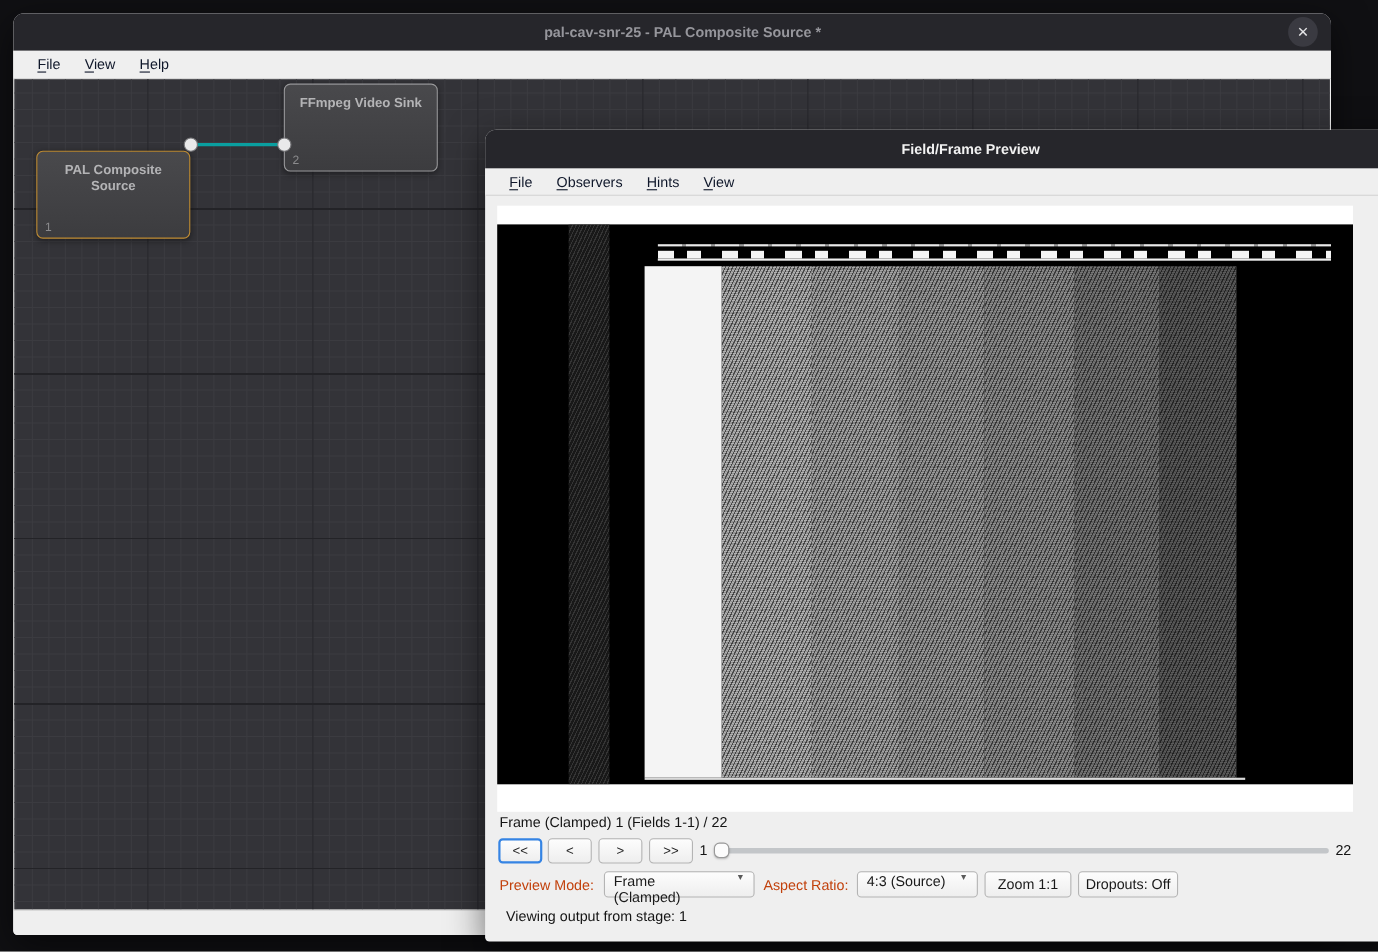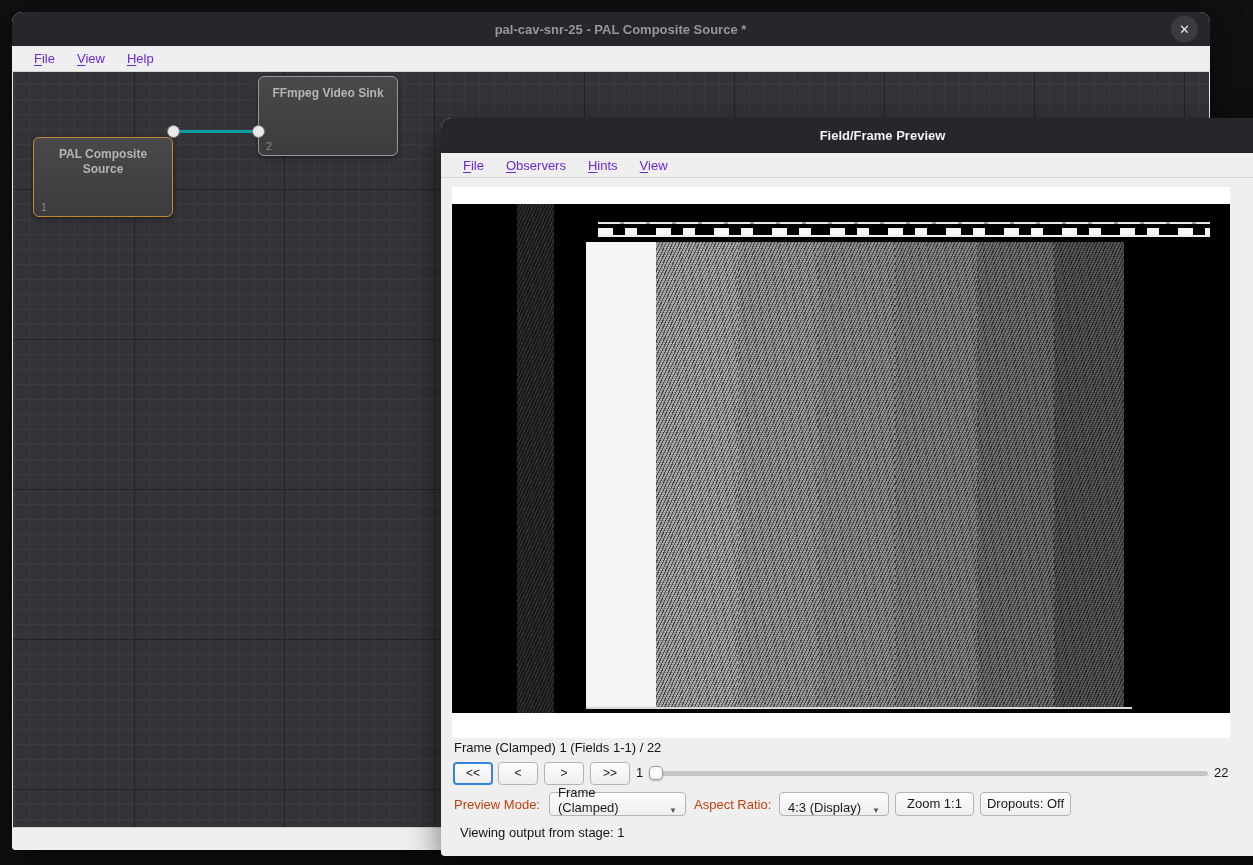--- a/index.html
+++ b/index.html
@@ -25,21 +25,21 @@
     position:absolute; right:12px; top:50%; transform:translateY(-50%);
     width:27px; height:27px; border-radius:50%; background:#3a3a41;
     display:flex; align-items:center; justify-content:center;
     color:#e6e6e8; font-size:13px; font-weight:700; cursor:pointer;
   }
   .menubar {
     background:#efefef; border-bottom:1px solid #d4d4d4;
     display:flex; align-items:center; padding:0 12px; gap:2px;
   }
   .menu-item {
-    font-size:13px; color:#6d28d9; padding:4px 10px; border-radius:3px; cursor:default;
+    font-size:13px; color:#0f172a; padding:4px 10px; border-radius:3px; cursor:default;
   }
   .menu-item .mn { text-decoration:underline; text-underline-offset:2px; }
 
   
   #main-window { left:12px; top:12px; width:1198px; height:838px; }
   #main-window .menubar { height:26px; }
   #node-canvas {
     position:absolute; left:1px; right:1px; top:60px; bottom:23px;
     background-color:#333338;
     background-image:
@@ -128,21 +128,21 @@
   #slider-handle {
     position:absolute; left:-1px; top:-5px; width:14px; height:14px;
     background:#fcfcfc; border:1px solid #9a9a9a; border-radius:5px;
     box-shadow:0 1px 2px rgba(0,0,0,.25);
   }
   .controls-row { position:absolute; left:0; top:674px; width:100%; height:26px; }
   .ctl-label { position:absolute; top:5px; font-size:13px; color:#c2410c; }
   .dropdown {
     position:absolute; height:24px; background:linear-gradient(180deg,#fdfdfd,#eeeeee);
     border:1px solid #b4b4b4; border-radius:4px; cursor:pointer;
-    display:flex; align-items:flex-end; justify-content:space-between; padding:0 8px;
+    display:flex; align-items:flex-start; justify-content:space-between; padding:0 8px;
     font-size:13px; color:#1a1a1a;
   }
   .dropdown .arrow { font-size:8px; color:#5a5a5a; margin-left:10px; }
   #dialog-status { position:absolute; left:19px; top:707px; font-size:13px; color:#141414; }
   #resize-grip {
     position:absolute; right:8px; bottom:9px; width:13px; height:12px;
     background-image:radial-gradient(#adadad 1px, transparent 1.3px);
     background-size:4.5px 4.5px;
     clip-path:polygon(100% 0, 100% 100%, 0 100%);
     cursor:nwse-resize;
@@ -226,21 +226,21 @@
   </div>
 
   <div class="controls-row">
     <span class="ctl-label" style="left:13px;">Preview Mode:</span>
     <div class="dropdown" style="left:108px; width:137px;">
       <span>Frame (Clamped)</span>
       <span class="arrow">▼</span>
     </div>
     <span class="ctl-label" style="left:253px;">Aspect Ratio:</span>
     <div class="dropdown" style="left:338px; width:110px;">
-      <span>4:3 (Display)</span>
+      <span>4:3 (Source)</span>
       <span class="arrow">▼</span>
     </div>
     <button class="btn" style="left:454px; width:79px; height:24px; font-size:13px; line-height:22px;">Zoom 1:1</button>
     <button class="btn" style="left:539px; width:91px; height:24px; font-size:13px; line-height:22px;">Dropouts: Off</button>
   </div>
 
   <span id="dialog-status">Viewing output from stage: 1</span>
   <div id="resize-grip"></div>
 </div>
 

